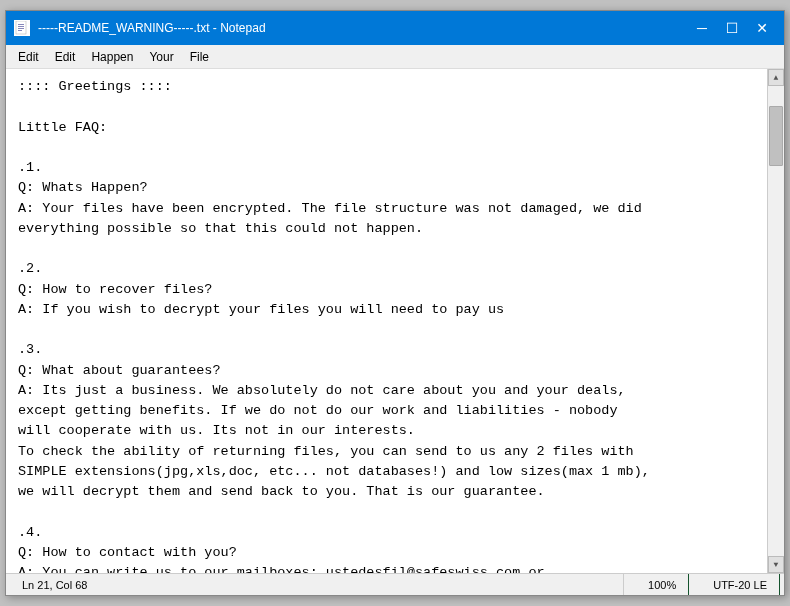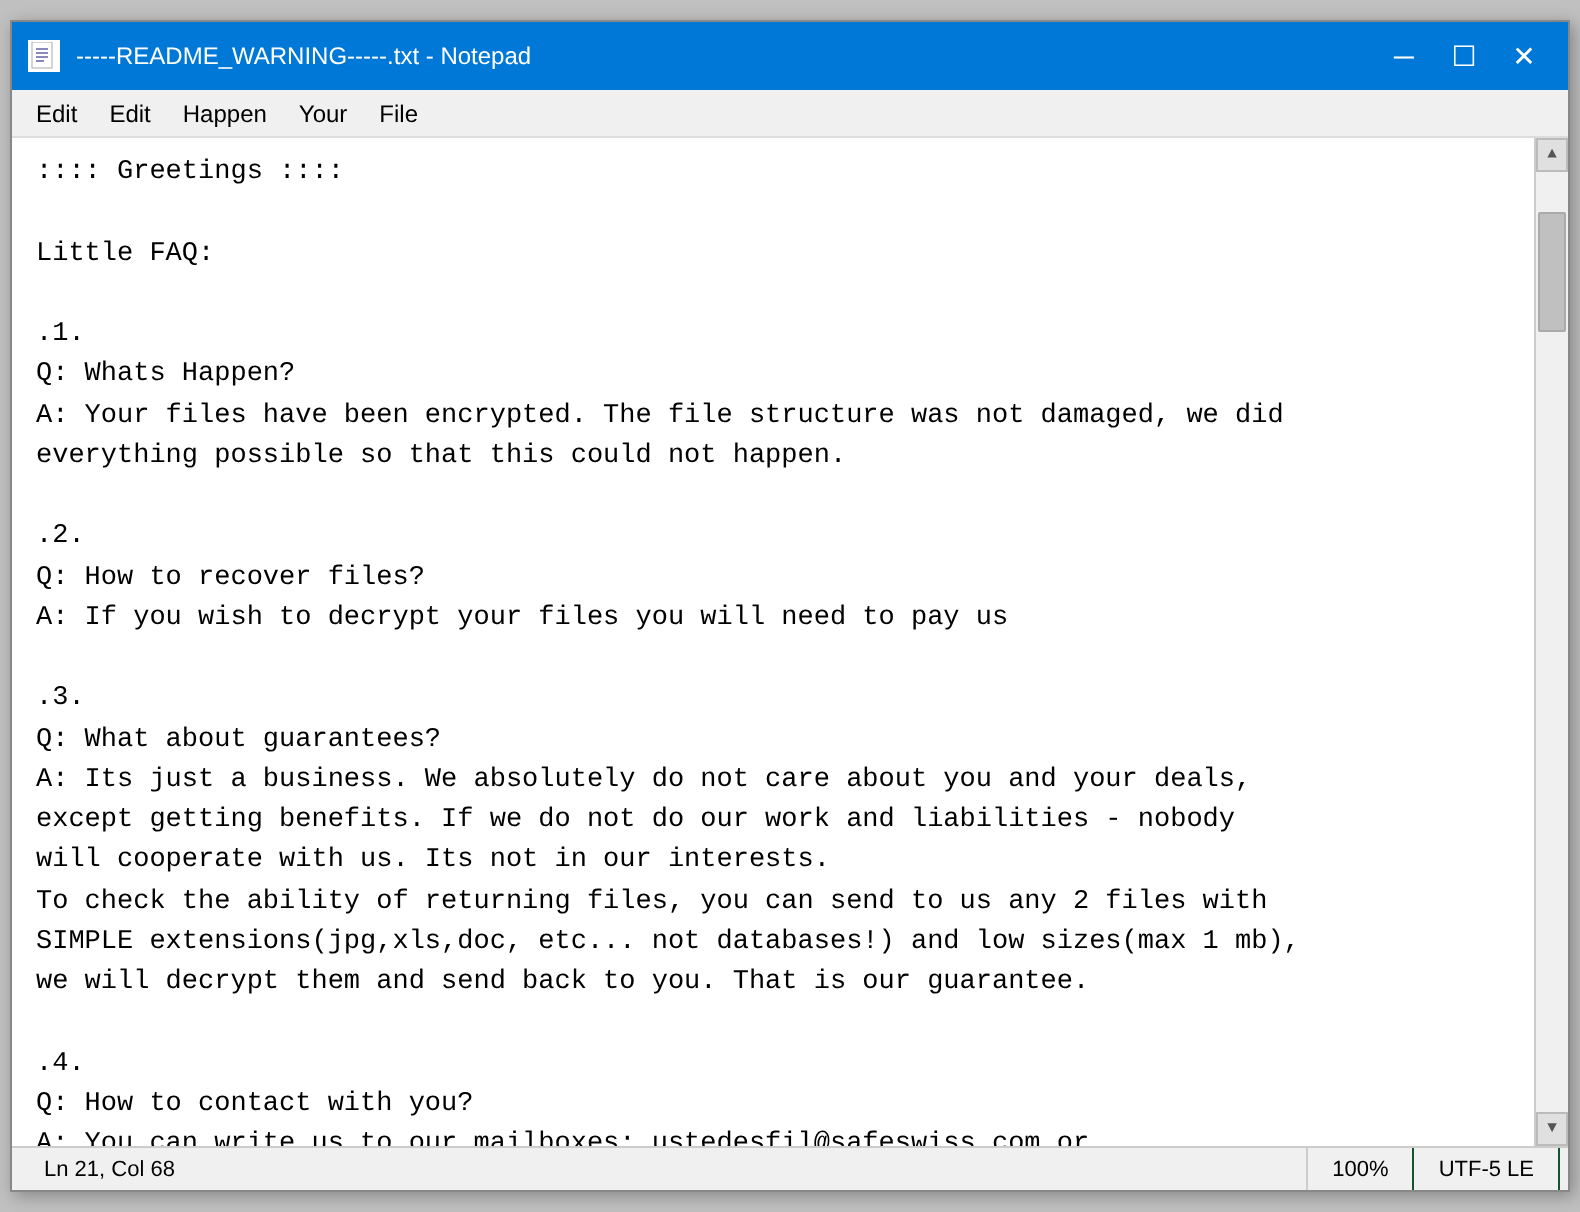--- a/index.html
+++ b/index.html
@@ -167,21 +167,21 @@
     }
 
     .status-bar {
       background: #f0f0f0;
       border-top: 1px solid #ccc;
       display: flex;
       align-items: center;
       height: 22px;
       padding: 0 4px;
       flex-shrink: 0;
-      gap: 0;
+      gap: 12px;
     }
 
     .status-item {
       font-family: 'Segoe UI', Arial, sans-serif;
       font-size: 11px;
       color: #000;
       padding: 0 12px;
       border-right: 1px solid #14532d;
       height: 100%;
       display: flex;
@@ -257,15 +257,15 @@
       <div class="scroll-track">
         <div class="scroll-thumb"></div>
       </div>
       <div class="scroll-btn">▼</div>
     </div>
   </div>
 
   <div class="status-bar">
     <span class="status-item">Ln 21, Col 68</span>
     <span class="status-item">100%</span>
-    <span class="status-item">UTF-5 LE</span>
+    <span class="status-item">UTF-20 LE</span>
   </div>
 </div>
 
 </body></html>

